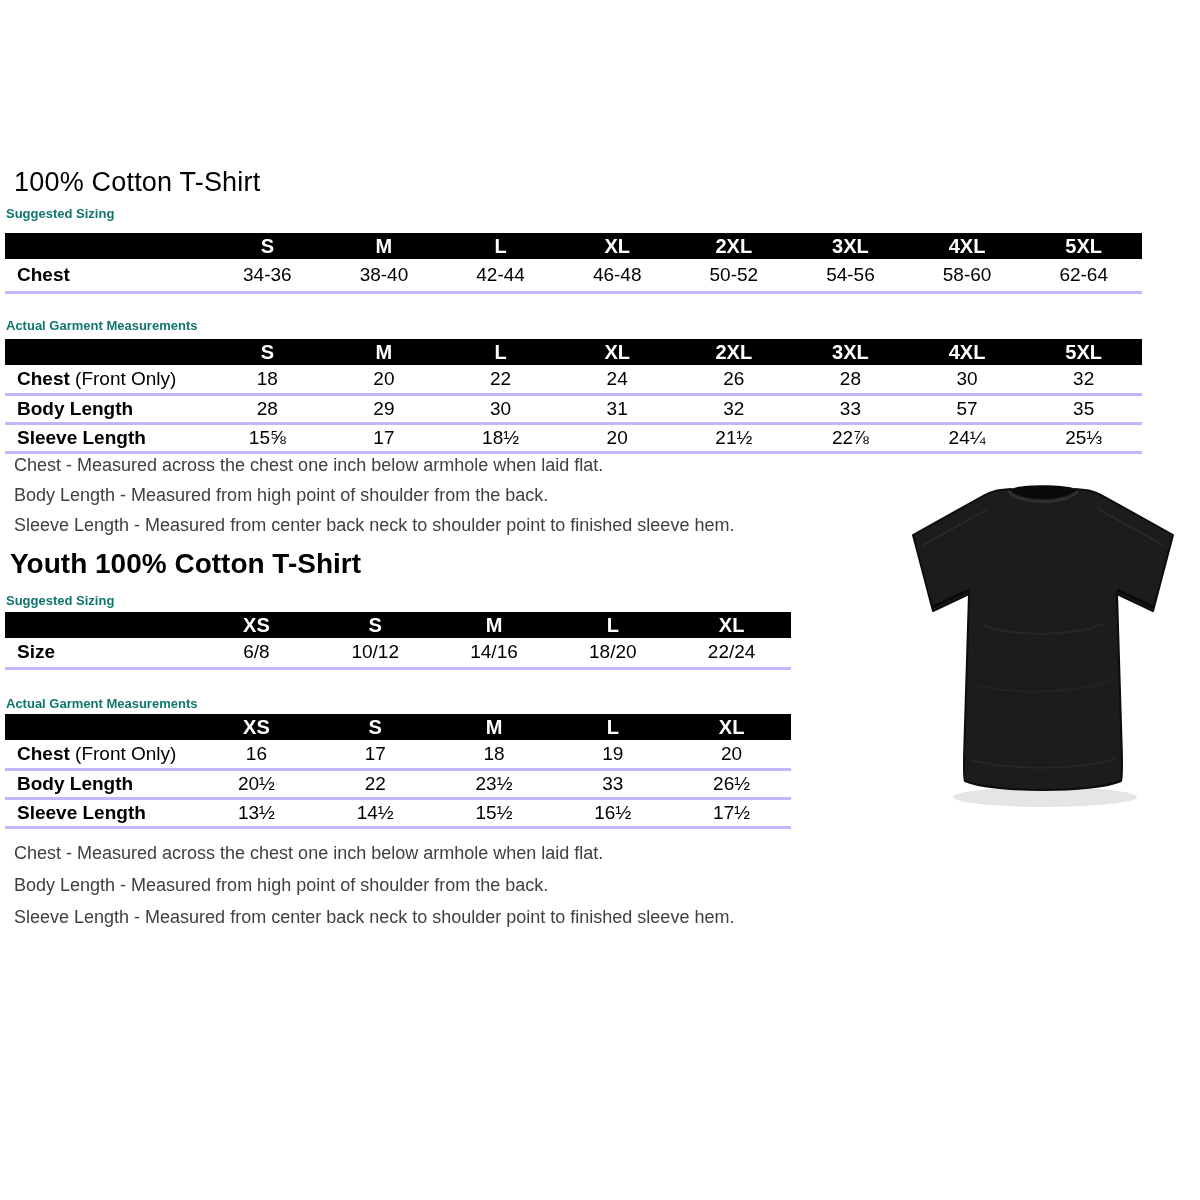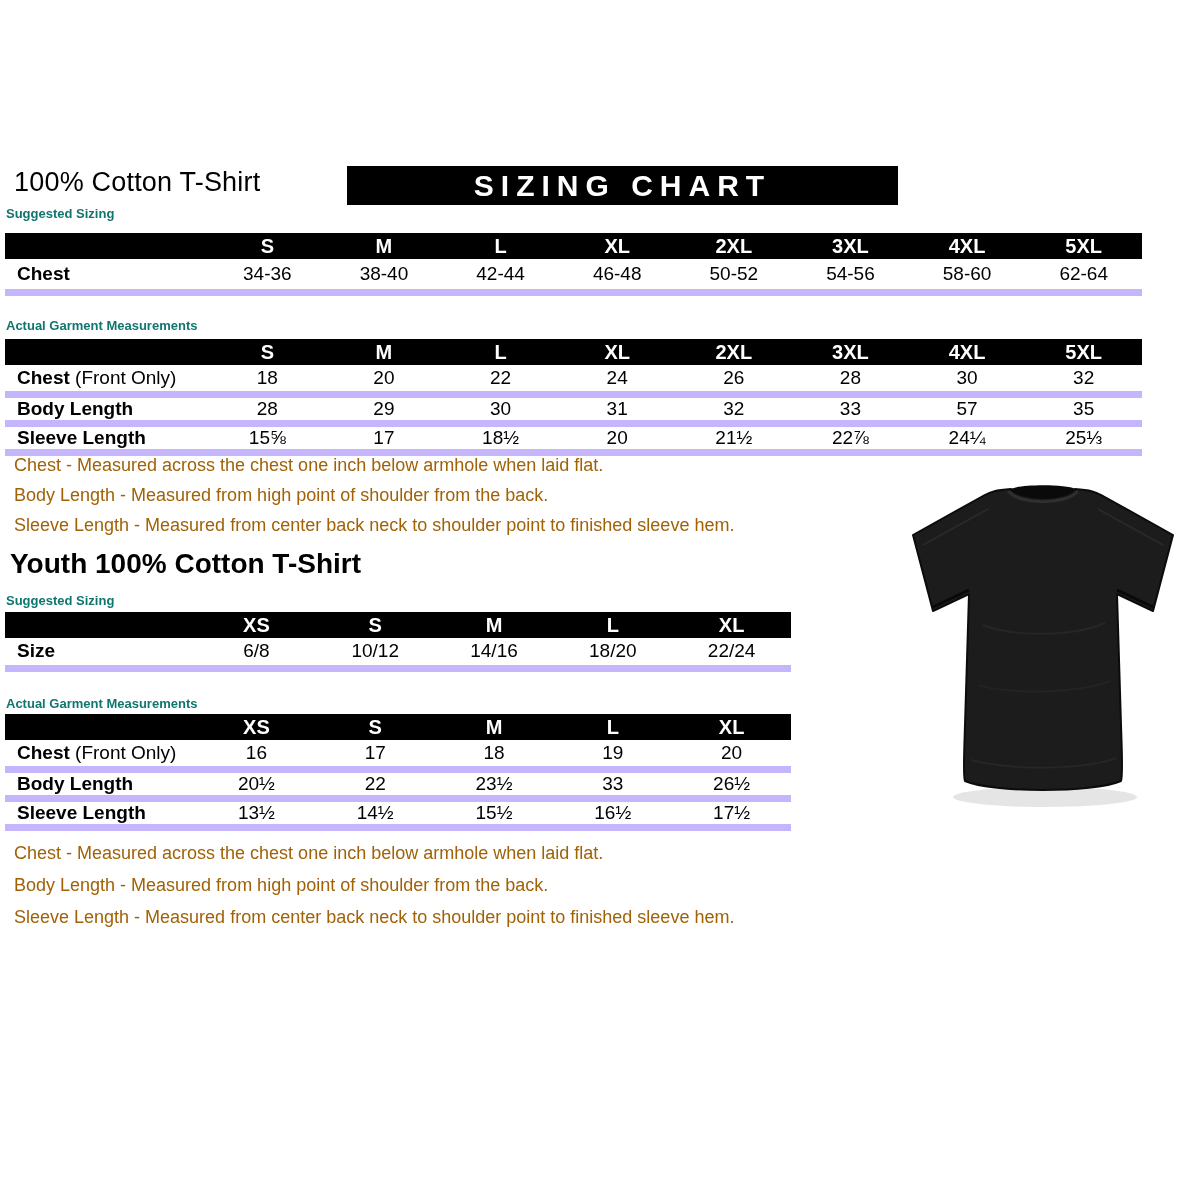--- a/index.html
+++ b/index.html
@@ -14,46 +14,45 @@
 
   .section-label { position:absolute; font-size:13px; color:#0f766e;font-weight:bold; }
   .lbl-sug-1 { left:6px; top:206px; }
   .lbl-act-1 { left:6px; top:318px; }
   .h2 { position:absolute; left:10px; top:548px; font-size:28px; font-weight:bold; }
   .lbl-sug-2 { left:6px; top:593px; }
   .lbl-act-2 { left:6px; top:696px; }
 
   table { position:absolute; border-collapse:collapse; table-layout:fixed; }
   thead th { background:#000; color:#fff; font-size:20px; font-weight:bold; height:26px; text-align:center; padding:0; }
-  tbody td { font-size:19px; text-align:center; height:29px; border-bottom:7px solid #c4b5fd; background:#fff; padding:0; }
+  tbody td { font-size:19px; text-align:center; height:29px; border-bottom:3px solid #c4b5fd; background:#fff; padding:0; }
   td.rowlabel { text-align:left; padding-left:12px; }
   td.rowlabel .b { font-weight:bold; }
 
   .tbl-adult-sug { left:5px; top:233px; width:1137px; }
   .tbl-adult-act { left:5px; top:339px; width:1137px; }
   .tbl-youth-sug { left:5px; top:612px; width:786px; }
   .tbl-youth-act { left:5px; top:714px; width:786px; }
   .tbl-adult-sug tbody td { height:33px; }
   .tbl-youth-sug tbody td { height:30px; }
 
   .notes { position:absolute; left:14px; }
-  .notes div { font-size:18px; margin-bottom:9px; color:#a16207; }
+  .notes div { font-size:18px; margin-bottom:9px; color:#404040; }
   .notes-adult { top:455px; }
   .notes-youth { top:843px; }
   .notes-youth div { margin-bottom:11px; }
 
   .tshirt-wrap { position:absolute; left:893px; top:475px; width:300px; height:345px; }
 </style>
 </head>
 <body>
 
 <div class="page">
 
   <div class="h1">100% Cotton T-Shirt</div>
-  <div class="banner">SIZING CHART</div>
 
   <div class="section-label lbl-sug-1">Suggested Sizing</div>
   <table class="tbl-adult-sug">
     <colgroup>
         <col style="width:204px">
         <col>
         <col>
         <col>
         <col>
         <col>

